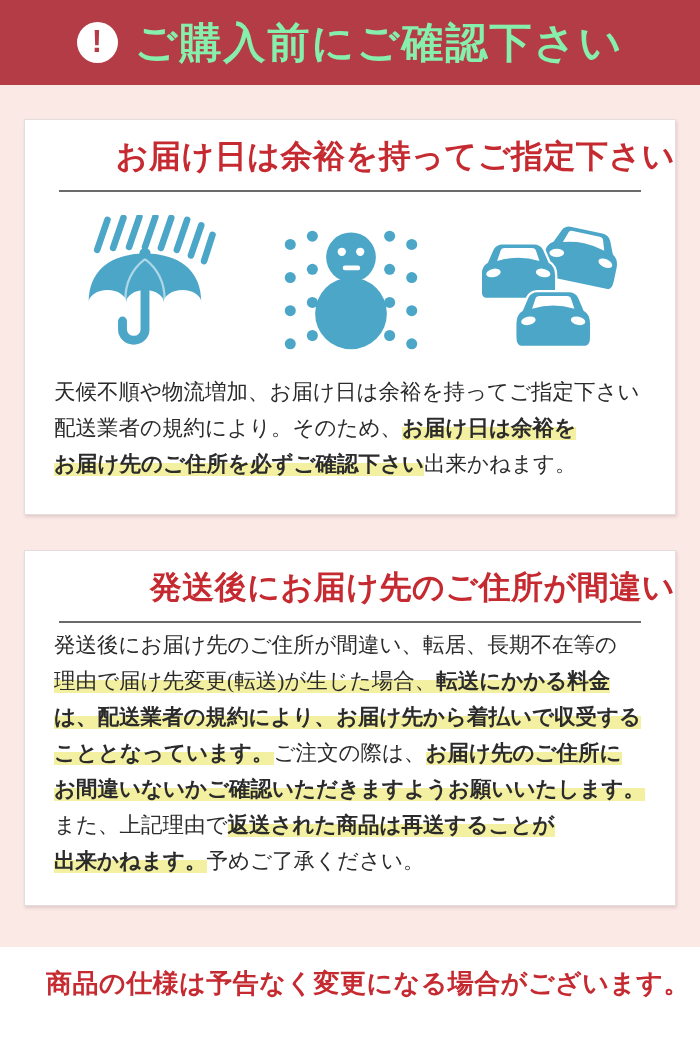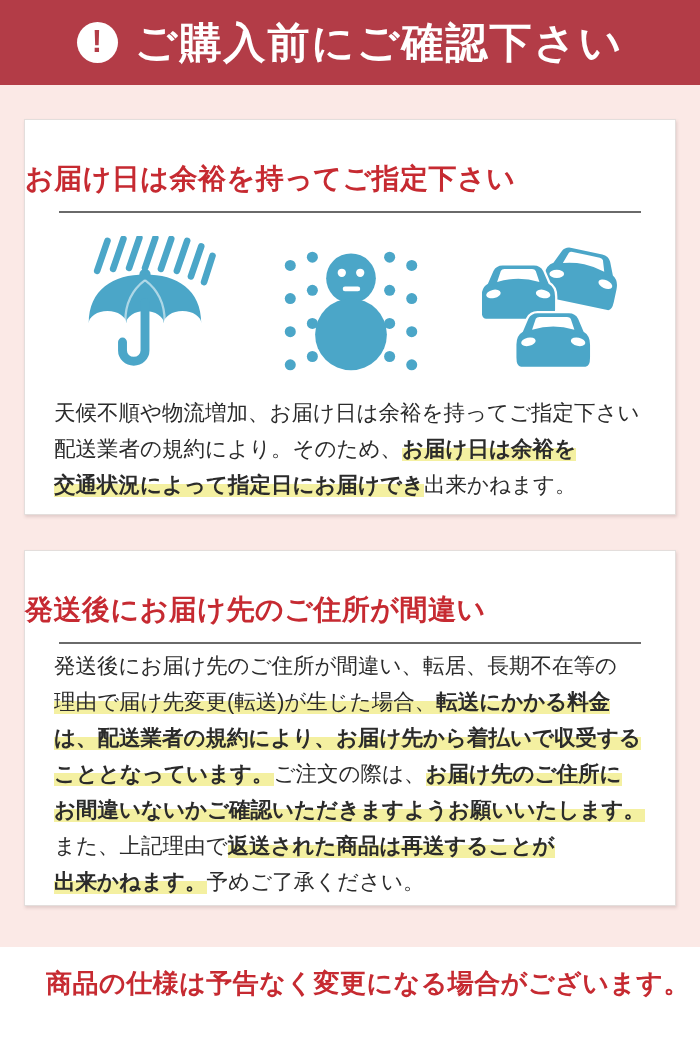--- a/index.html
+++ b/index.html
@@ -26,42 +26,42 @@
     display:flex;align-items:center;justify-content:center;gap:17px;
   }
   .excl-circle{
     width:41px;height:41px;border-radius:50%;
     background:#fff;color:var(--header-bg);
     display:flex;align-items:center;justify-content:center;
     font-size:31px;font-weight:900;line-height:1;
     padding-bottom:2px;
   }
   .banner-title{
-    color:#ffffff;font-size:42px;font-weight:800;letter-spacing:2px;
+    color:#86efac;font-size:42px;font-weight:800;letter-spacing:2px;
     white-space:nowrap;
   }
 
   
   .pink-area{
     height:862px;flex:0 0 862px;
     background:var(--page-pink);
     padding-top:34px;
   }
   .card{
     width:652px;margin:0 auto;background:#fff;
     border:1px solid #e3dedc;
     box-shadow:1px 2px 3px rgba(150,120,120,.25);
   }
   .card-1{height:396px;}
   .card-2{height:356px;margin-top:35px;}
   .card-title{
     color:var(--accent-red);
-    font-size:28px;font-weight:800;letter-spacing:.5px;
-    text-align:left;white-space:nowrap;
-    padding-top:42px;line-height:1.2;
+    font-size:32px;font-weight:800;letter-spacing:.5px;
+    text-align:right;white-space:nowrap;
+    padding-top:17px;line-height:1.2;
   }
   .card-divider{
     width:582px;margin:15px auto 0;
     border:none;border-top:2px solid #6a6a6a;height:0;
   }
 
   
   .icons-row{
     margin-top:22px;height:140px;
     display:flex;align-items:center;justify-content:center;gap:56px;
@@ -72,20 +72,21 @@
   
   .card-body{
     margin:20px 29px 0;
     font-size:21.5px;line-height:36px;color:var(--body-text);
     white-space:nowrap;
   }
   .card-2 .card-body{margin-top:4px;}
   .card-body .b{font-weight:700;}
   .card-body .hl{
     background-image:linear-gradient(transparent 46%,var(--hl-yellow) 46%);
+    font-family:Liberation Serif, serif;
   }
 
   
   .bottom-strip{
     flex:1;background:#fff;padding-top:18px;padding-left:36px;
   }
   .bottom-note{
     text-align:center;color:var(--accent-red);
     font-size:26px;font-weight:800;letter-spacing:.5px;
     white-space:nowrap;line-height:36px;
@@ -164,21 +165,21 @@
             </g>
           </defs>
           <g color="currentColor" fill="currentColor">
             <use href="#car-shape" transform="translate(74,6) rotate(12)"></use>
             <use href="#car-shape" transform="translate(-2,30)"></use>
             <use href="#car-shape" transform="translate(36,82)"></use>
           </g>
         </svg>
 
       </div>
-      <div class="card-body"><span>天候不順や物流増加、お届け日は余裕を持ってご指定下さい</span><br><span>配送業者の規約により。そのため、</span><span class="b hl">お届け日は余裕を</span><br><span class="b hl">交通状況によって指定日にお届けでき</span><span>出来かねます。</span></div>
+      <div class="card-body"><span>天候不順や物流増加、お届け日は余裕を持ってご指定下さい</span><br><span>配送業者の規約により。そのため、</span><span class="b hl">お届け日は余裕を</span><br><span class="b hl">お届け先のご住所を必ずご確認下さい</span><span>出来かねます。</span></div>
     </div>
 
     <div class="card card-2">
       <div class="card-title">発送後にお届け先のご住所が間違い</div>
       <hr class="card-divider">
       <div class="card-body"><span>発送後にお届け先のご住所が間違い、転居、長期不在等の</span><br><span class="hl">理由で届け先変更(転送)が生じた場合、</span><span class="b hl">転送にかかる料金</span><br><span class="b hl">は、配送業者の規約により、お届け先から着払いで収受する</span><br><span class="b hl">こととなっています。</span><span>ご注文の際は、</span><span class="b hl">お届け先のご住所に</span><br><span class="b hl">お間違いないかご確認いただきますようお願いいたします。</span><br><span>また、上記理由で</span><span class="b hl">返送された商品は再送することが</span><br><span class="b hl">出来かねます。</span><span>予めご了承ください。</span></div>
     </div>
 
   </div>
 

